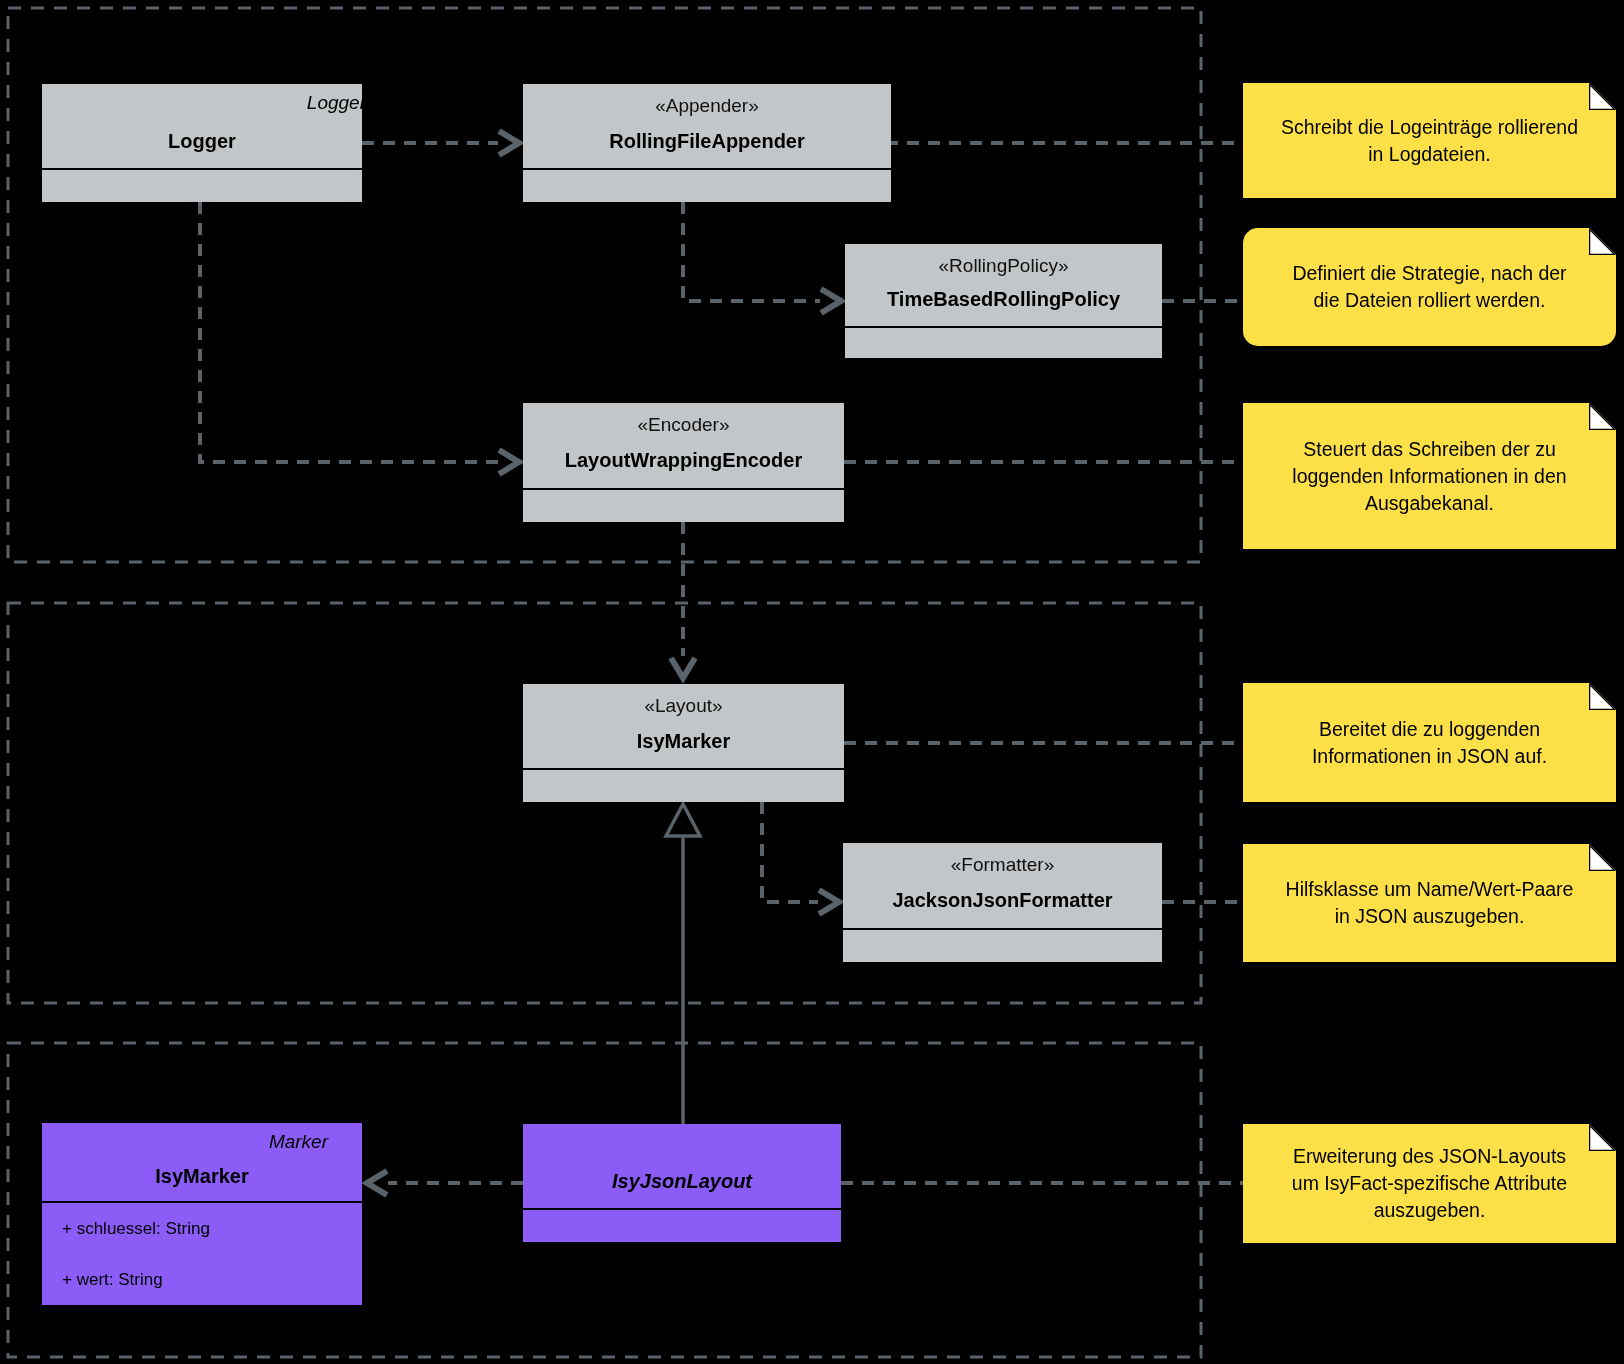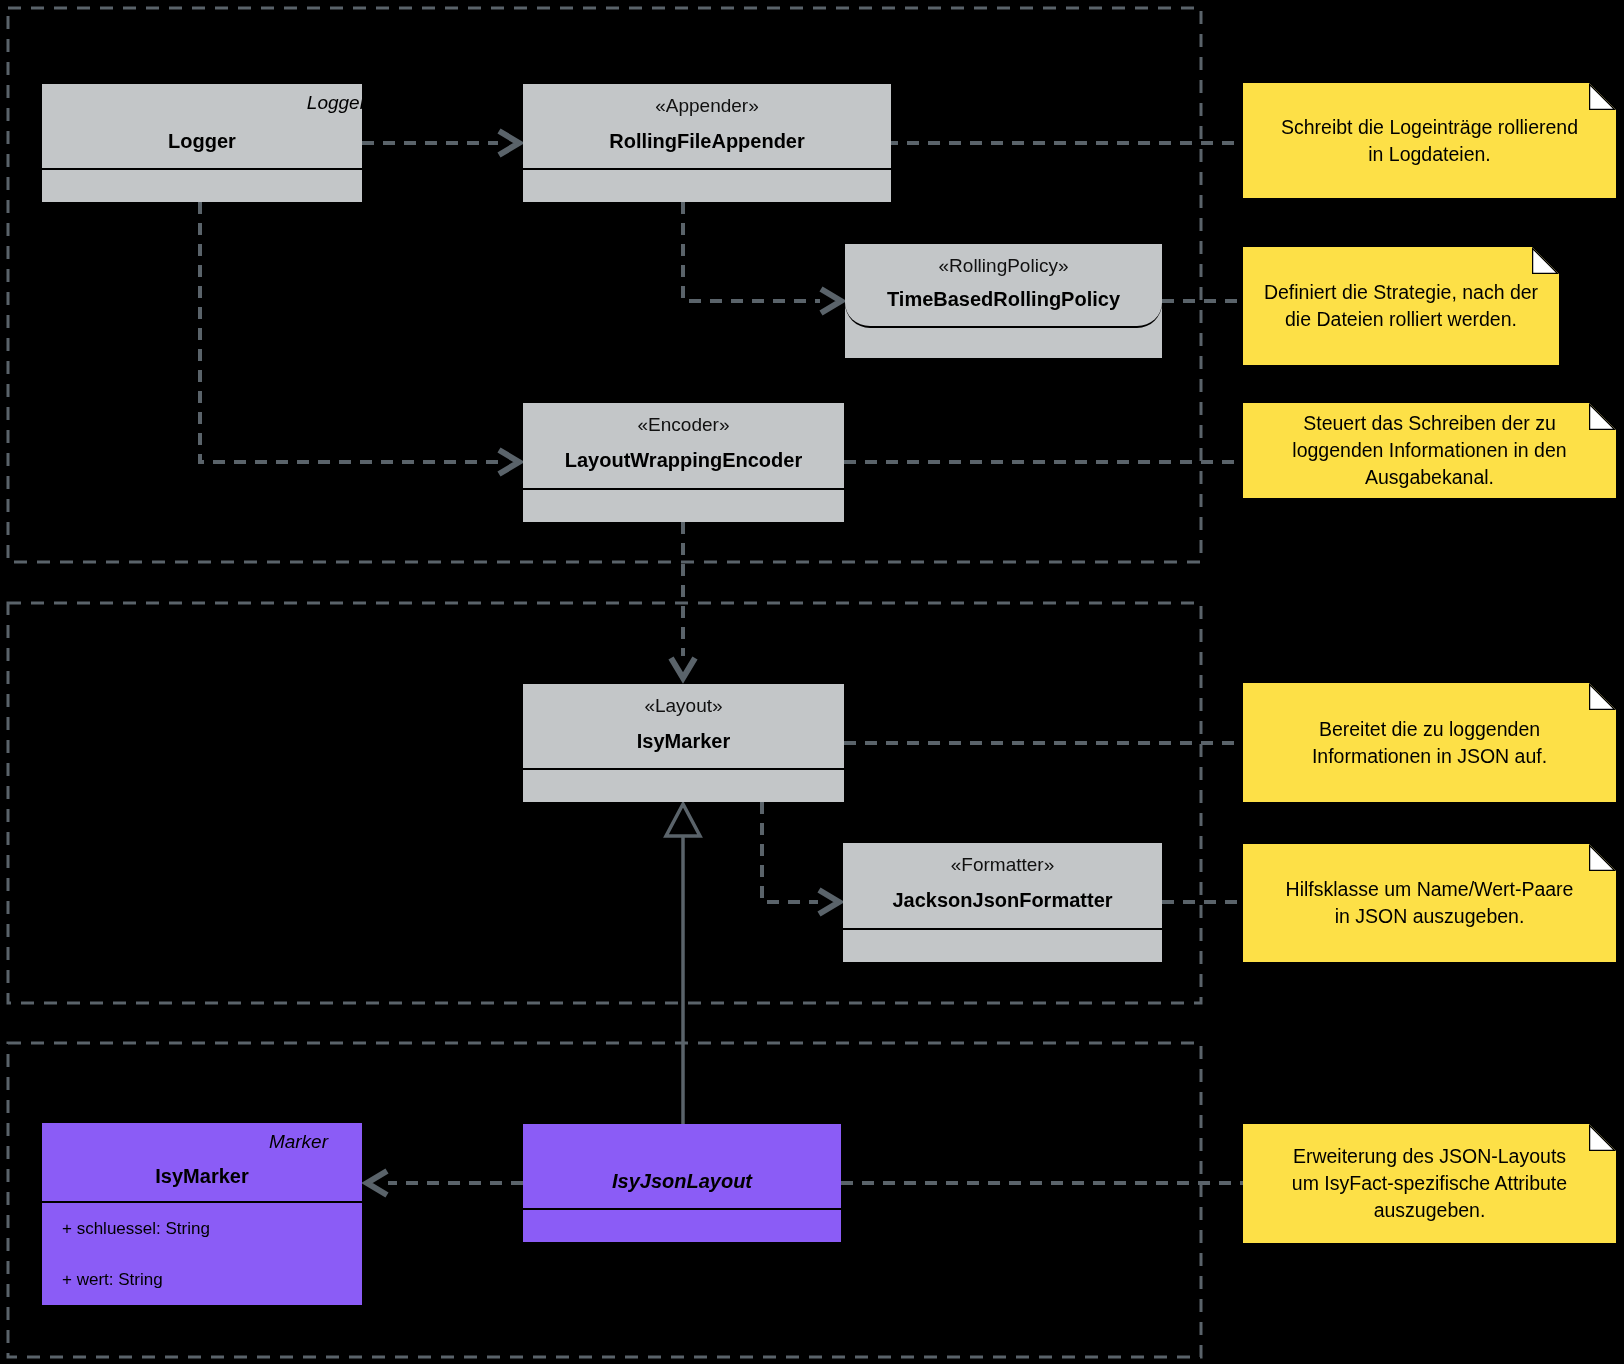--- a/index.html
+++ b/index.html
@@ -118,21 +118,21 @@
 
   <div class="cls gray" style="left:523px; top:84px; width:368px; height:118px;">
     <div class="head" style="height:84px;">
       <div class="stereo">«Appender»</div>
       <div class="cname">RollingFileAppender</div>
     </div>
     <div class="body" style="height:31px;"></div>
   </div>
 
   <div class="cls gray" style="left:845px; top:244px; width:317px; height:114px;">
-    <div class="head" style="height:82px;border-radius:25px;">
+    <div class="head" style="height:82px;">
       <div class="stereo">«RollingPolicy»</div>
       <div class="cname" style="top:42px;">TimeBasedRollingPolicy</div>
     </div>
     <div class="body" style="height:29px;"></div>
   </div>
 
   <div class="cls gray" style="left:523px; top:403px; width:321px; height:119px;">
     <div class="head" style="height:85px;">
       <div class="stereo">«Encoder»</div>
       <div class="cname">LayoutWrappingEncoder</div>
@@ -175,29 +175,29 @@
   </div>
 
   <div class="note" style="left:1243px; top:83px; width:373px; height:115px;">
     <svg class="fold" width="27" height="27">
       <path d="M0 0 L27 27 L0 27 Z" fill="#ffffff" stroke="#000" stroke-width="2.5"></path>
     </svg>
     <div>Schreibt die Logeinträge rollierend
 in Logdateien.</div>
   </div>
 
-  <div class="note" style="left:1243px; top:247px; width:316px; height:118px;">
+  <div class="note" style="left:1243px; top:228px; width:373px; height:118px;border-radius:15px;">
     <svg class="fold" width="27" height="27">
       <path d="M0 0 L27 27 L0 27 Z" fill="#ffffff" stroke="#000" stroke-width="2.5"></path>
     </svg>
     <div>Definiert die Strategie, nach der
 die Dateien rolliert werden.</div>
   </div>
 
-  <div class="note" style="left:1243px; top:403px; width:373px; height:95px;">
+  <div class="note" style="left:1243px; top:403px; width:373px; height:146px;">
     <svg class="fold" width="27" height="27">
       <path d="M0 0 L27 27 L0 27 Z" fill="#ffffff" stroke="#000" stroke-width="2.5"></path>
     </svg>
     <div>Steuert das Schreiben der zu
 loggenden Informationen in den
 Ausgabekanal.</div>
   </div>
 
   <div class="note" style="left:1243px; top:683px; width:373px; height:119px;">
     <svg class="fold" width="27" height="27">

